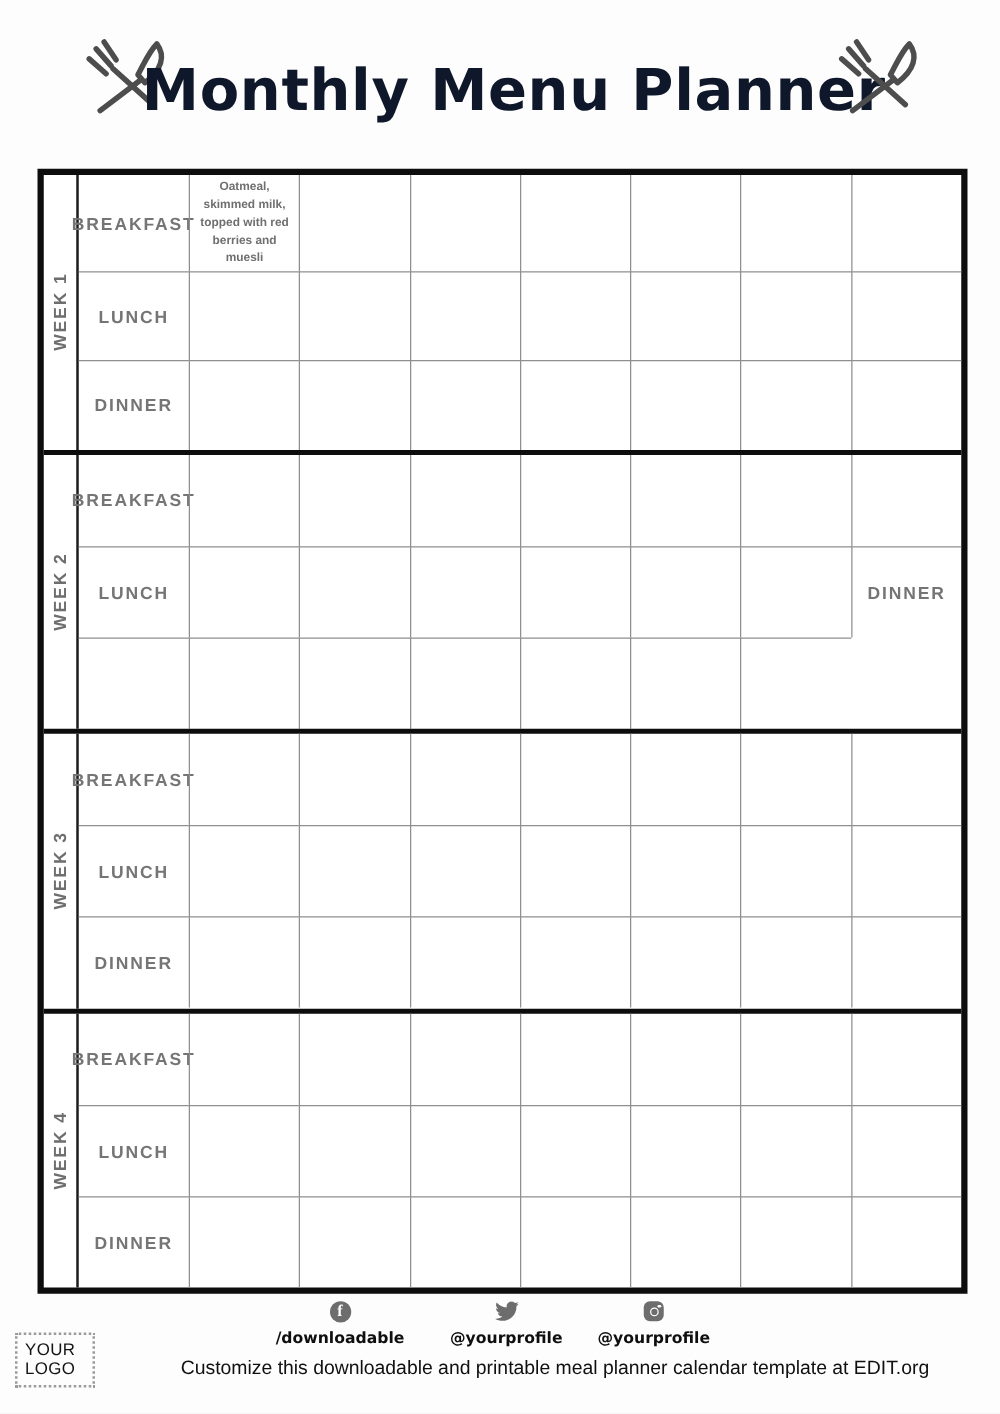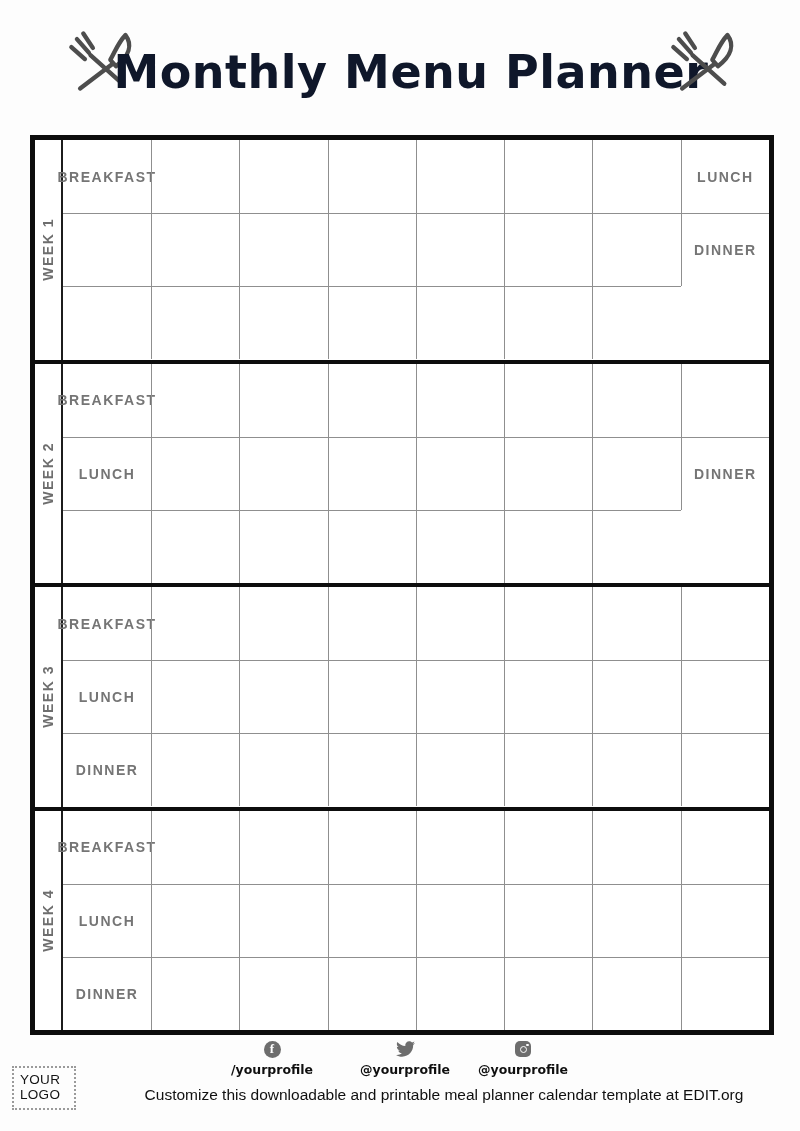--- a/index.html
+++ b/index.html
@@ -127,20 +127,23 @@
   </svg>
 
 
   <div class="planner">
     <section class="week">
       <div class="week-label-cell">
         <span class="week-label">WEEK 1</span>
       </div>
       <div class="week-grid">
           <div class="meal-label-cell">BREAKFAST</div>
+          <div class="menu-cell">
+            <span>Oatmeal, skimmed milk, topped with red berries and muesli</span>
+          </div>
           <div class="menu-cell"></div>
           <div class="menu-cell"></div>
           <div class="menu-cell"></div>
           <div class="menu-cell"></div>
           <div class="menu-cell"></div>
           <div class="menu-cell"></div>
           <div class="meal-label-cell">LUNCH</div>
           <div class="menu-cell"></div>
           <div class="menu-cell"></div>
           <div class="menu-cell"></div>
@@ -249,21 +252,21 @@
           <div class="menu-cell"></div>
           <div class="menu-cell"></div>
         </div>
     </section>
   </div>
 
   <div class="social-group social-fb">
     <div class="social-icon-wrap">
         <span class="fb-circle">f</span>
       </div>
-    <div class="social-handle">/yourprofile</div>
+    <div class="social-handle">/downloadable</div>
   </div>
 
   <div class="social-group social-tw">
     <div class="social-icon-wrap">
       <svg width="19" height="16" viewBox="0 0 512 420" fill="#6d6d6d">
         <path d="M459 48c-17 10-39 17-60 20 22-13 38-33 46-57-20 12-43 21-67 26C359 15 331 2 301 2c-58 0-105 47-105 105 0 8 1 16 3 24C112 127 35 85 (0,0)z" opacity="0"></path>
         <path d="M512 49c-19 8-39 14-60 16 22-13 38-33 46-57-20 12-42 21-66 25C413 12 385 0 355 0c-58 0-105 47-105 105 0 8 1 16 3 24C166 124 89 82 37 19c-9 16-14 34-14 53 0 36 18 68 47 87-17-1-33-5-47-13v1c0 51 36 93 84 103-9 2-18 4-28 4-7 0-13-1-20-2 13 42 52 72 98 73-36 28-81 45-130 45-8 0-17 0-25-1 46 30 102 47 161 47 193 0 299-160 299-299v-14c21-15 39-33 50-54z"></path>
       </svg>
     </div>
     <div class="social-handle">@yourprofile</div>

